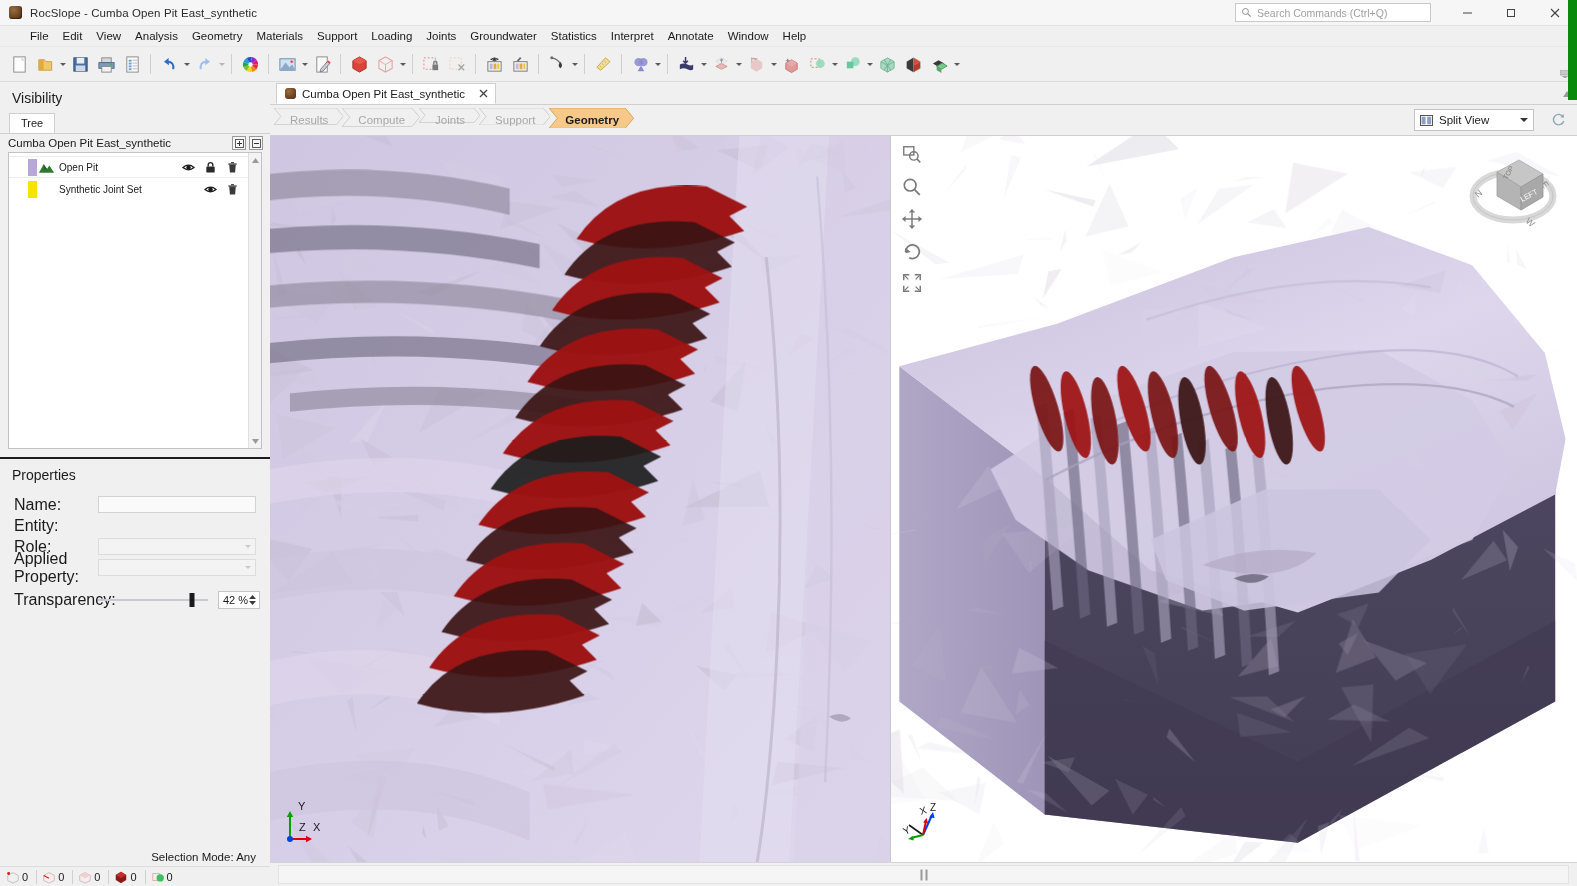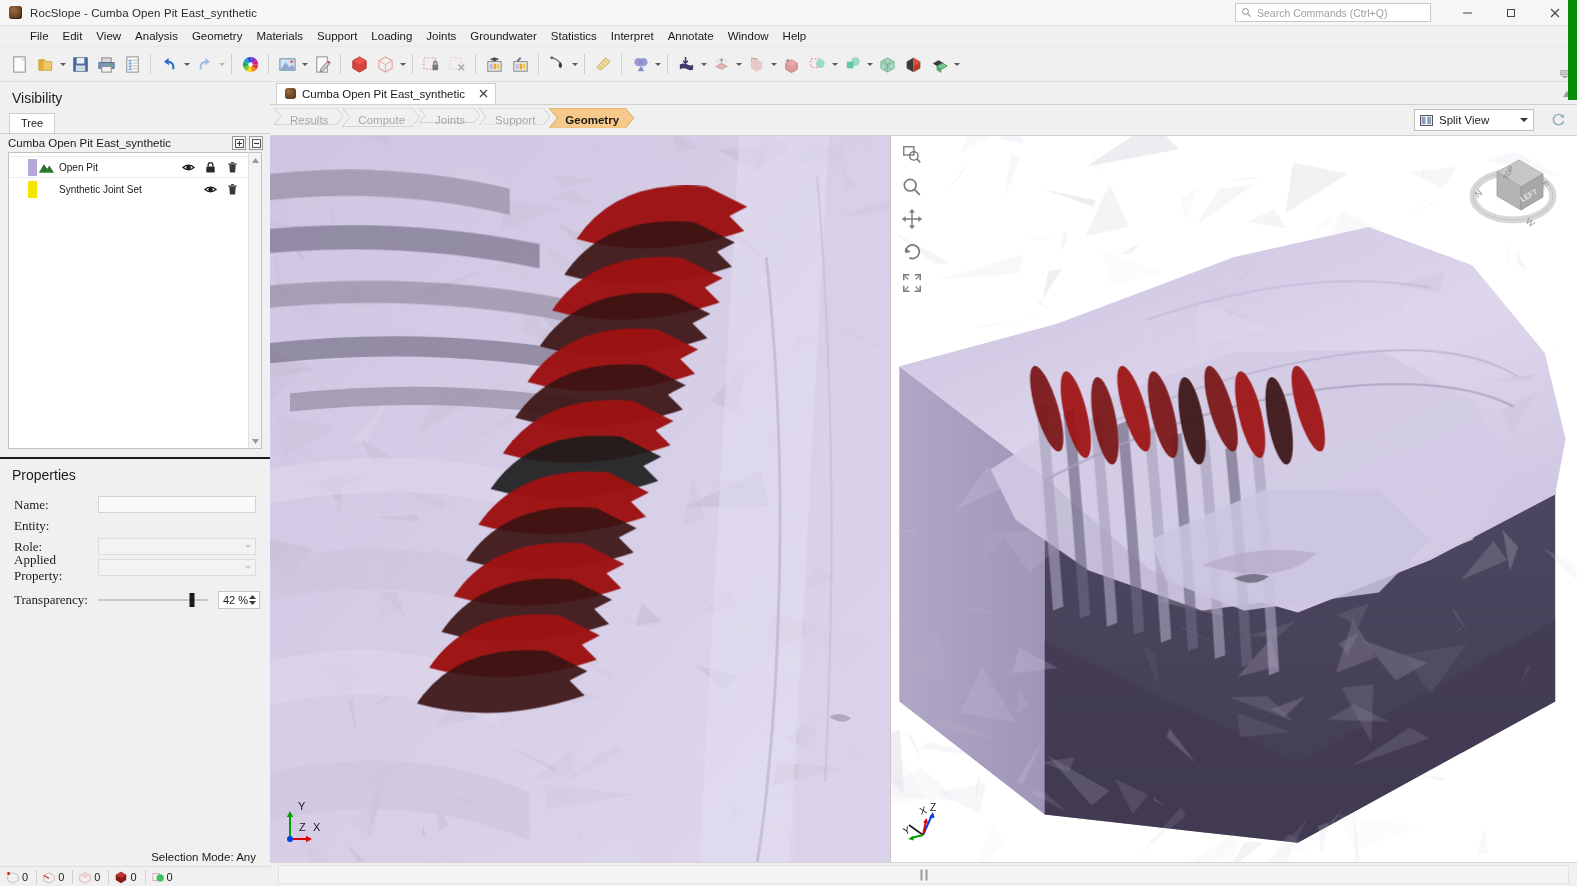--- a/index.html
+++ b/index.html
@@ -77,21 +77,21 @@
   .tlabel { font-size:10px; margin-left:4px; color:#1a1a1a; white-space:nowrap; }
   .trow .acts { margin-left:auto; display:flex; align-items:center; gap:9px; padding-right:9px; }
   .treescroll { width:13px; background:#f3f3f3; border-left:1px solid #e0e0e0;
                 display:flex; flex-direction:column; align-items:center; }
   .ts-arrow { height:14px; display:flex;align-items:center;justify-content:center; }
   .ts-thumb { width:9px; flex:none; }
 
   .prop-panel { flex:1; }
   .prop-rows { padding:4px 10px 0 14px; }
   .prow { display:flex; align-items:center; height:21px; }
-  .plabel { font-size:13px; color:#1a1a1a; width:84px; flex:none;font-family:Liberation Serif, serif; }
+  .plabel { font-size:16px; color:#1a1a1a; width:84px; flex:none; }
   .pinput { flex:1; height:17px; background:#fafafa; border:1px solid #d2d2d2; max-width:158px;}
   .pcombo { flex:1; height:17px; background:#f3f3f3; border:1px solid #dcdcdc; max-width:158px;
             display:flex; align-items:center; }
   .pcombo .cv { margin-left:auto; margin-right:4px; border-left:3px solid transparent;
                 border-right:3px solid transparent; border-top:3.5px solid #c8c8c8; }
   .slider-row { display:flex; align-items:center; height:26px; margin-top:9px; }
   .slider { flex:1; max-width:112px; height:14px; position:relative; display:flex; align-items:center; }
   .strack { position:absolute; left:0; right:0; height:2px; background:#c9c9cf; }
   .sthumb { position:absolute; left:85%; width:5px; height:14px; background:#1a1a1a;
             transform:translateX(-50%); }

